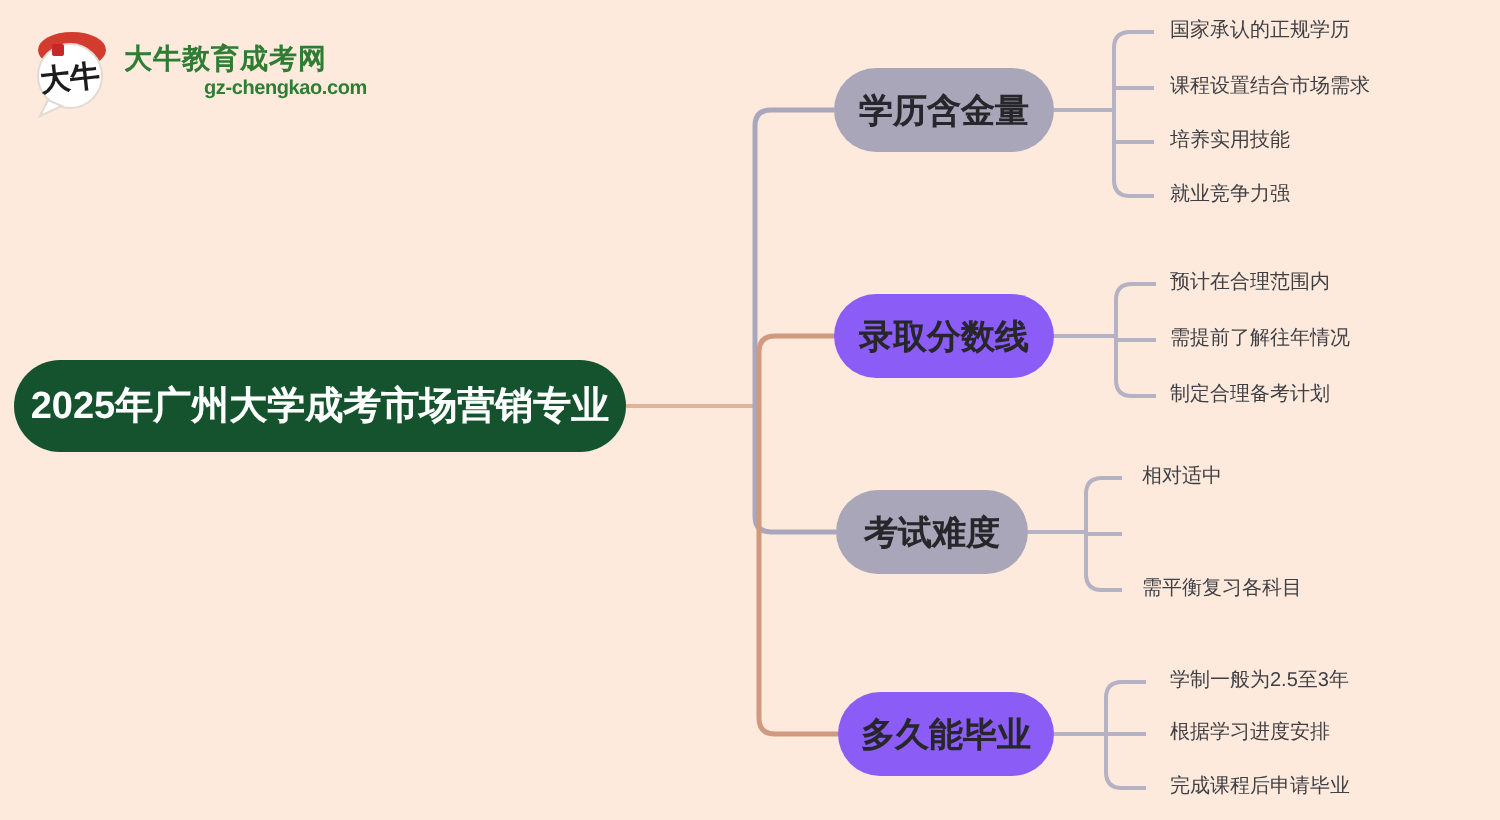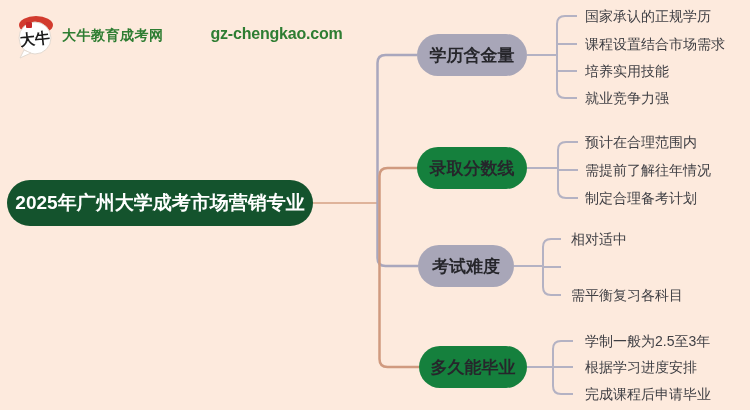--- a/index.html
+++ b/index.html
@@ -11,54 +11,55 @@
   .canvas {
     position: relative;
     width: 750px; height: 410px;
     background: #fdeadd;
   }
   
   .logo {
     position: absolute; left: 14px; top: 12px;
     display: flex; align-items: center; gap: 6px;
   }
-  .logo-text { display: flex; flex-direction: row; gap: 47px; }
+  .logo-text { display: flex; flex-direction: column; }
   .logo-title {
     color: #2e7d32; font-weight: bold; font-size: 14px; letter-spacing: 0.5px;
     line-height: 17px;
   }
   .logo-domain {
-    color: #2e7d32; font-weight: bold; font-size: 16px; letter-spacing: -0.2px;
+    color: #2e7d32; font-weight: bold; font-size: 10px; letter-spacing: -0.2px;
     line-height: 13px;
+    margin-left: 40px;
   }
   
   svg.connectors { position: absolute; left: 0; top: 0; z-index: 1; }
   
   .node {
     position: absolute; z-index: 2;
     display: flex; align-items: center; justify-content: center;
     font-weight: bold; white-space: nowrap;
   }
   .root-node {
     left: 7px; top: 180px; width: 306px; height: 46px;
     border-radius: 23px; background: #14532d;
     color: #ffffff; font-size: 19px;
   }
   .branch-node { height: 42px; border-radius: 21px; color: #26262b; font-size: 17px; }
   .branch-lavender { background: #a8a6b8; }
-  .branch-terracotta { background: #15803d; }
+  .branch-terracotta { background: #8b5cf6; }
   .b1 { left: 417px; top: 34px;  width: 110px; }
   .b2 { left: 417px; top: 147px; width: 110px; }
   .b3 { left: 418px; top: 245px; width: 96px;  }
   .b4 { left: 419px; top: 346px; width: 108px; }
   
   .child {
     position: absolute; z-index: 2;
     height: 18px; line-height: 18px;
-    font-size: 14px; color: #3f3f44; white-space: nowrap;
+    font-size: 10px; color: #3f3f44; white-space: nowrap;
   }
 </style>
 </head>
 <body>
 
 <div class="canvas">
 
   <svg class="connectors" width="750" height="410" viewBox="0 0 750 410">
 
     <path d="M 313 203 H 377" stroke="#dfb39a" stroke-width="2" fill="none"></path>

